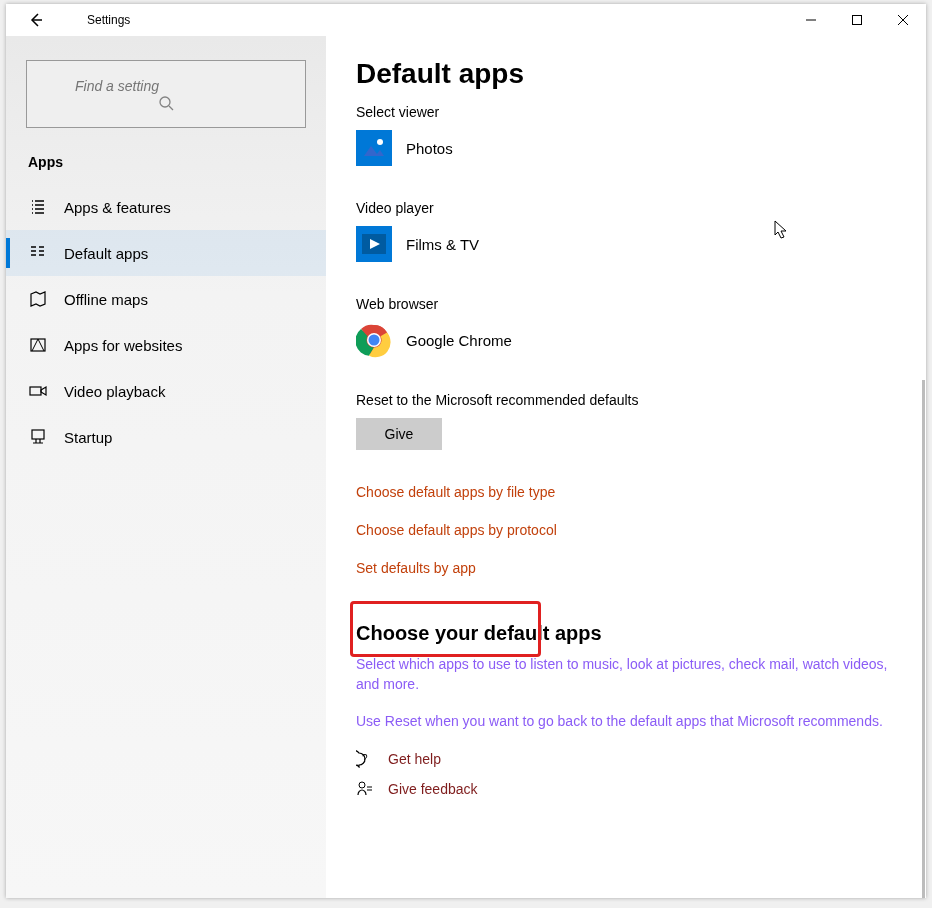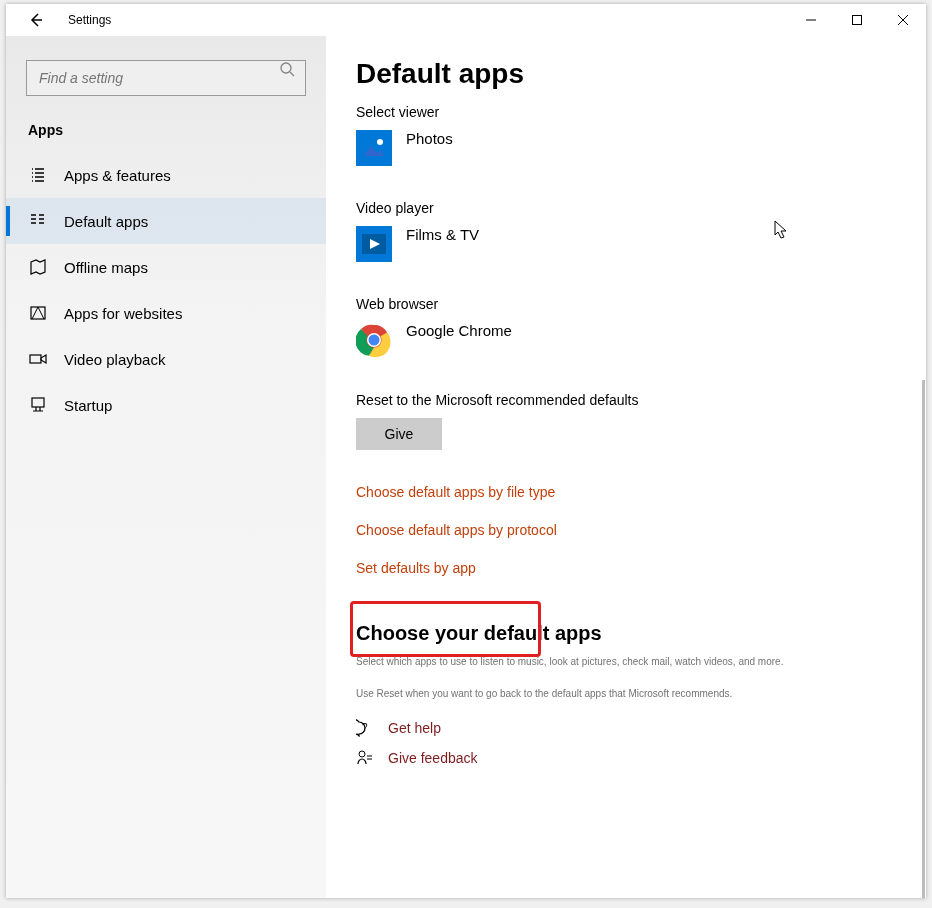--- a/index.html
+++ b/index.html
@@ -1,48 +1,48 @@
 <!DOCTYPE html>
 <html><head>
 <meta charset="utf-8">
 <style>
   html,body{margin:0;padding:0;font-family:"Segoe UI",Arial,sans-serif;font-size:14px;color:#000;background:#f0f0f0;}
   .window{position:relative;width:920px;height:894px;margin:4px auto;background:#fff;box-shadow:0 0 4px rgba(0,0,0,.3);}
   .titlebar{height:32px;display:flex;align-items:center;padding-left:18px;}
   .titlebar .back{width:24px;height:24px;display:flex;align-items:center;justify-content:center;cursor:pointer;}
-  .titlebar .title{margin-left:20px;font-size:12px;}
+  .titlebar .title{margin-left:39px;font-size:12px;}
   .winctrl{margin-left:auto;display:flex;}
   .winctrl div{width:46px;height:32px;display:flex;align-items:center;justify-content:center;cursor:pointer;}
   .body{display:flex;height:calc(100% - 32px);}
   .sidebar{width:320px;height:100%;background:linear-gradient(180deg,#e9e9e9,#f3f3f3 30%,#f7f7f7);box-sizing:border-box;padding:10px 0 0 0;}
   .home{display:flex;align-items:center;height:44px;padding-left:22px;cursor:pointer;}
   .home span.label{margin-left:16px;font-size:14px;}
-  .search{margin:14px 20px 0 20px;height:34px;border:1px solid #999;background:#efefef;display:flex;padding:0 10px;cursor:text;}
+  .search{margin:14px 20px 0 20px;height:34px;border:1px solid #999;background:#efefef;display:flex;align-items:center;padding:16px 10px;cursor:text;flex-direction:column;}
   .search input{flex:1;border:none;background:transparent;font-size:14px;font-style:italic;outline:none;}
   .search .icon{opacity:.7;}
   .section{padding:26px 0 0 22px;font-weight:600;font-size:14px;}
   .nav{margin-top:14px;}
   .nav-item{display:flex;align-items:center;height:46px;padding-left:22px;cursor:pointer;position:relative;}
   .nav-item .icon{width:20px;display:flex;justify-content:center;align-items:center;}
   .nav-item .label{margin-left:16px;font-size:15px;}
   .nav-item.active{background:rgba(0,120,215,.08);}
   .nav-item.active::before{content:"";position:absolute;left:0;top:8px;width:4px;height:30px;background:#0078d7;}
   .content{flex:1;padding:22px 30px 0 30px;overflow:hidden;position:relative;}
   h1{font-size:28px;font-weight:600;margin:0 0 14px 0;}
   .group-title{font-size:14px;margin-top:8px;}
-  .app-row{display:flex;align-items:flex-start;margin:10px 0 34px 0;cursor:pointer;}
+  .app-row{display:flex;align-items:center;margin:10px 0 34px 0;cursor:pointer;}
   .app-row .tile{width:36px;height:36px;display:flex;align-items:center;justify-content:center;}
   .app-row .app-label{margin-left:14px;font-size:15px;}
   .reset-label{font-size:14px;margin-top:6px;}
   .reset-btn{margin-top:10px;width:86px;height:32px;background:#ccc;border:none;font-size:14px;cursor:pointer;}
   .links{margin-top:34px;}
   .link{display:block;color:#c2410c;text-decoration:none;font-size:14px;margin-bottom:22px;cursor:pointer;}
   .callout{position:absolute;border:3px solid #e02020;border-radius:4px;width:185px;height:50px;left:344px;top:597px;pointer-events:none;}
   h2{font-size:20px;font-weight:600;margin:46px 0 10px 0;}
-  .para{color:#737373;font-size:10px;line-height:1.4;margin-bottom:18px;}
+  .para{color:#8b5cf6;font-size:14px;line-height:1.4;margin-bottom:18px;}
   .help-row{display:flex;align-items:center;margin-top:12px;}
   .help-row .icon{width:22px;}
   .help-row a{color:#7f1d1d;text-decoration:none;font-size:14px;margin-left:10px;cursor:pointer;}
   .scrollbar{position:absolute;right:1px;top:344px;width:3px;height:520px;background:#bcbcbc;}
   svg{display:block;}
   .cursor{position:absolute;left:768px;top:216px;pointer-events:none;}
 </style>
 </head>
 <body>
 

